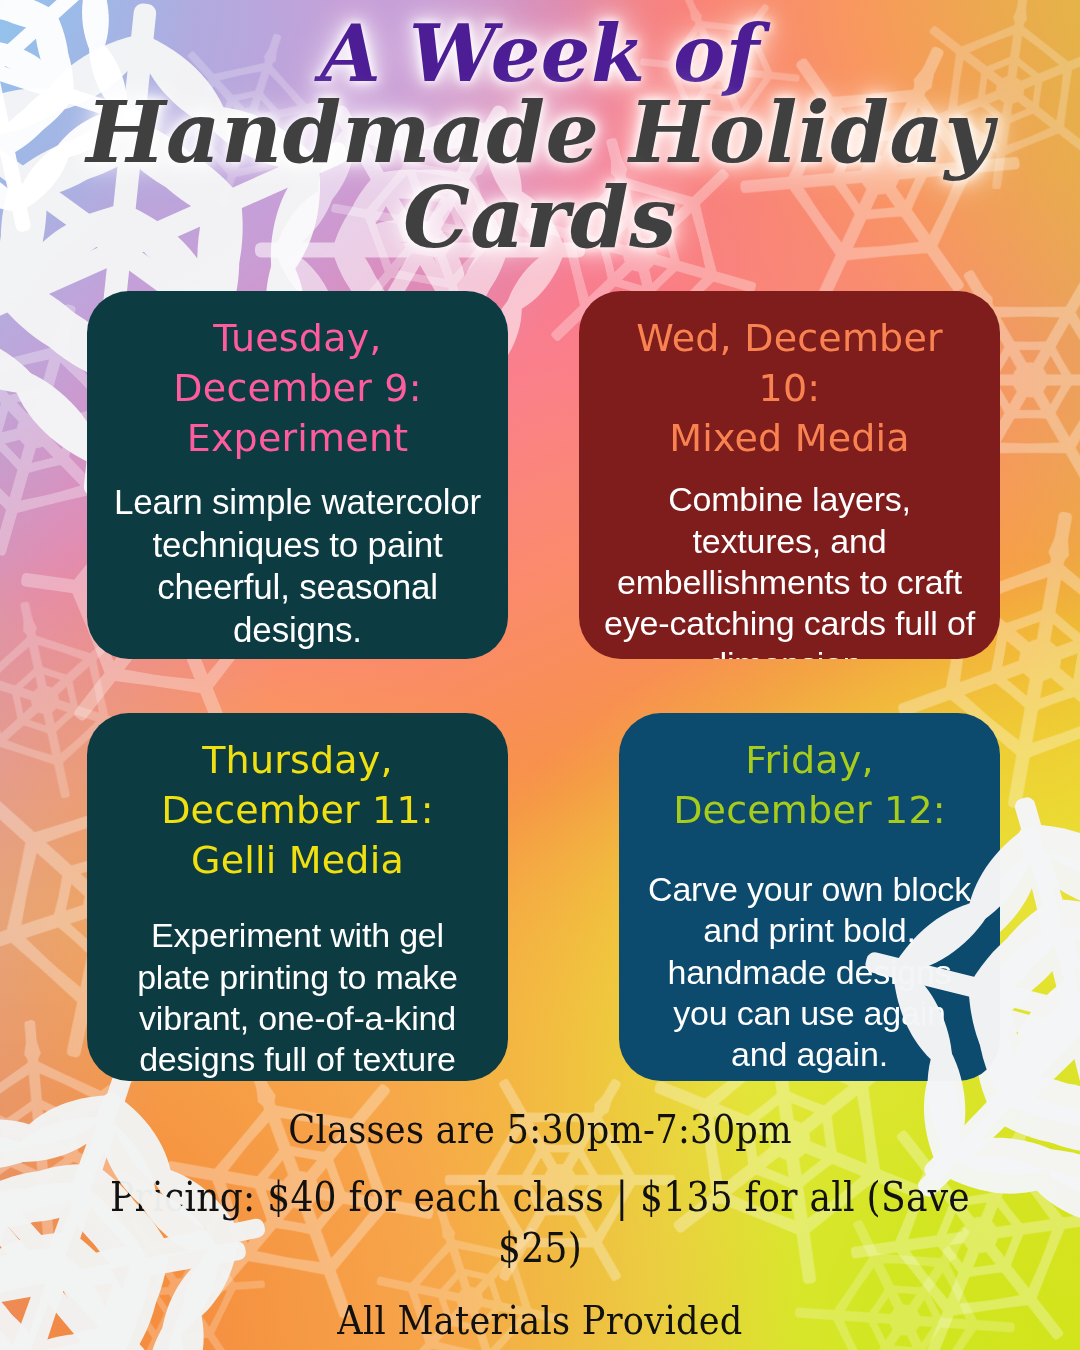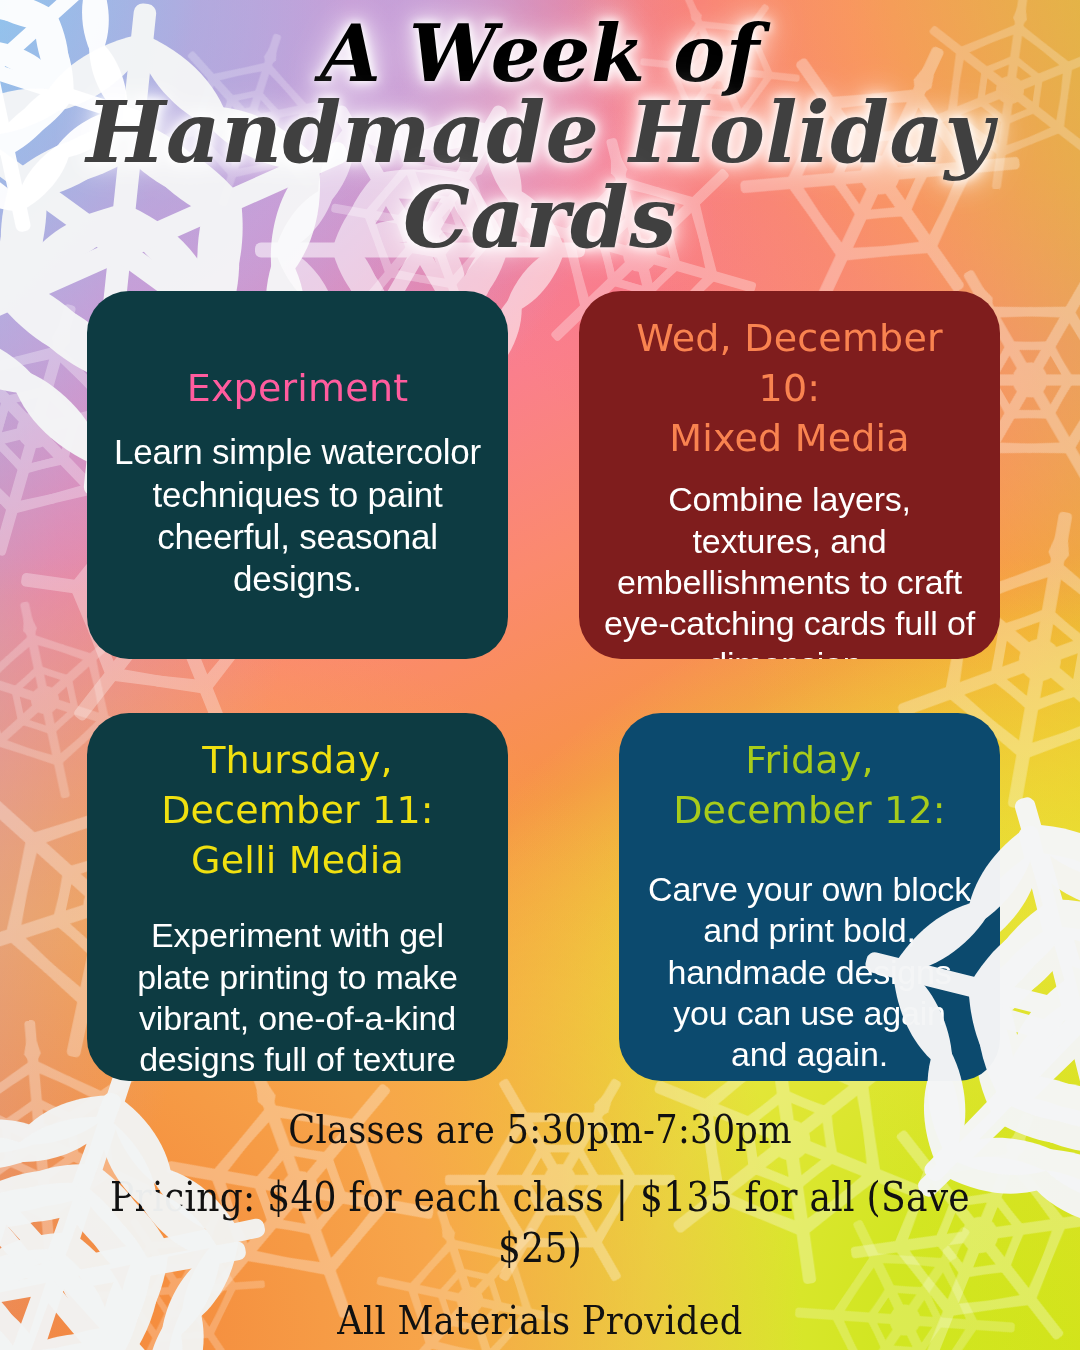--- a/index.html
+++ b/index.html
@@ -260,29 +260,29 @@
       <g fill="#f4f5f6" opacity="0.97">
         <use href="#sfleaf" transform="translate(1080,1040) scale(2.0) rotate(-14)"></use>
       </g>
       <g fill="#ffffff" opacity="0.55">
         <use href="#sfleaf" transform="translate(420,250) scale(1.5) rotate(30)"></use>
       </g>
     </svg>
   </div>
 
   <div class="title-block">
-    <div class="title-line l1" style="color: #000000;">A Week of</div>
+    <div class="title-line l1" style="color: #4c1d95;">A Week of</div>
     <div class="title-line l2" style="color: #404040;">Handmade Holiday Cards</div>
   </div>
 
   <div class="cards">
 
     <div class="card c1" style="background: rgb(13, 59, 66);">
       <div class="card-heading" style="color: rgb(255, 92, 158);">
-        <br>
+        <span>Tuesday, December 9:</span><br>
         <span>Experiment</span>
       </div>
       <div class="card-body" style="color: rgb(255, 255, 255);">Learn simple watercolor techniques to paint cheerful, seasonal designs.</div>
     </div>
 
     <div class="card c2" style="background: #7f1d1d;">
       <div class="card-heading" style="color: rgb(249, 131, 80);">
         <span>Wed, December 10:</span><br>
         <span>Mixed Media</span>
       </div>

